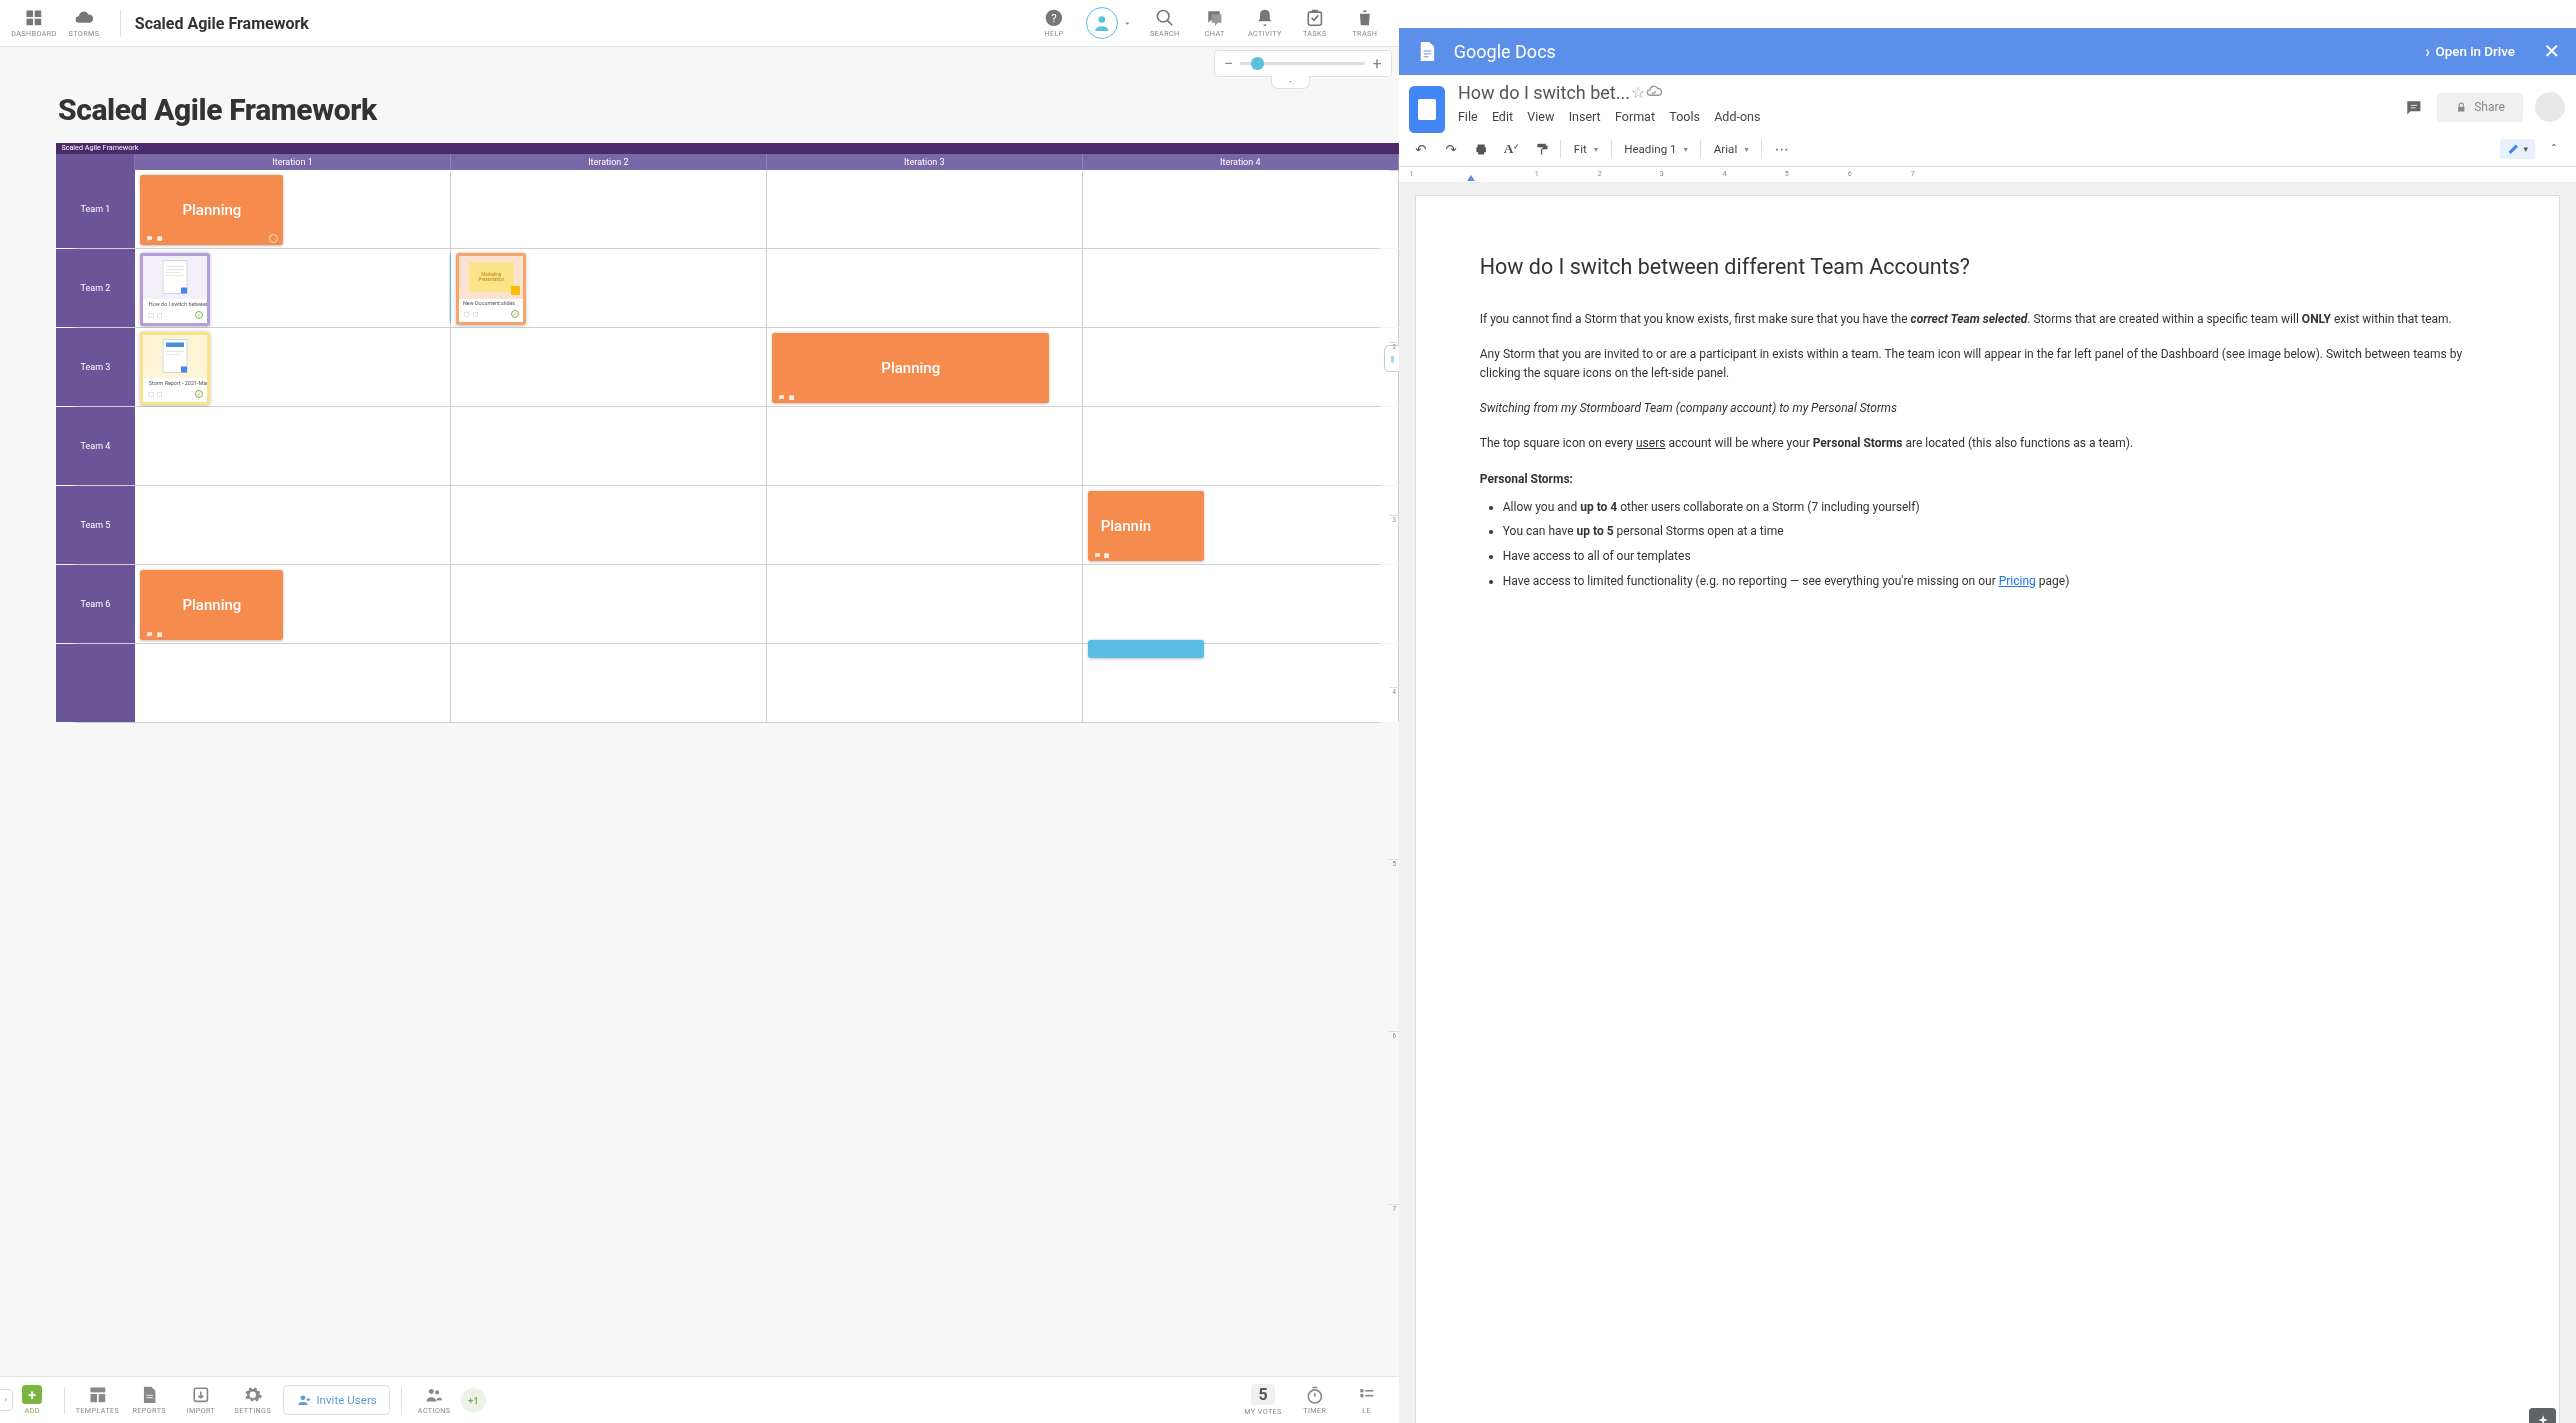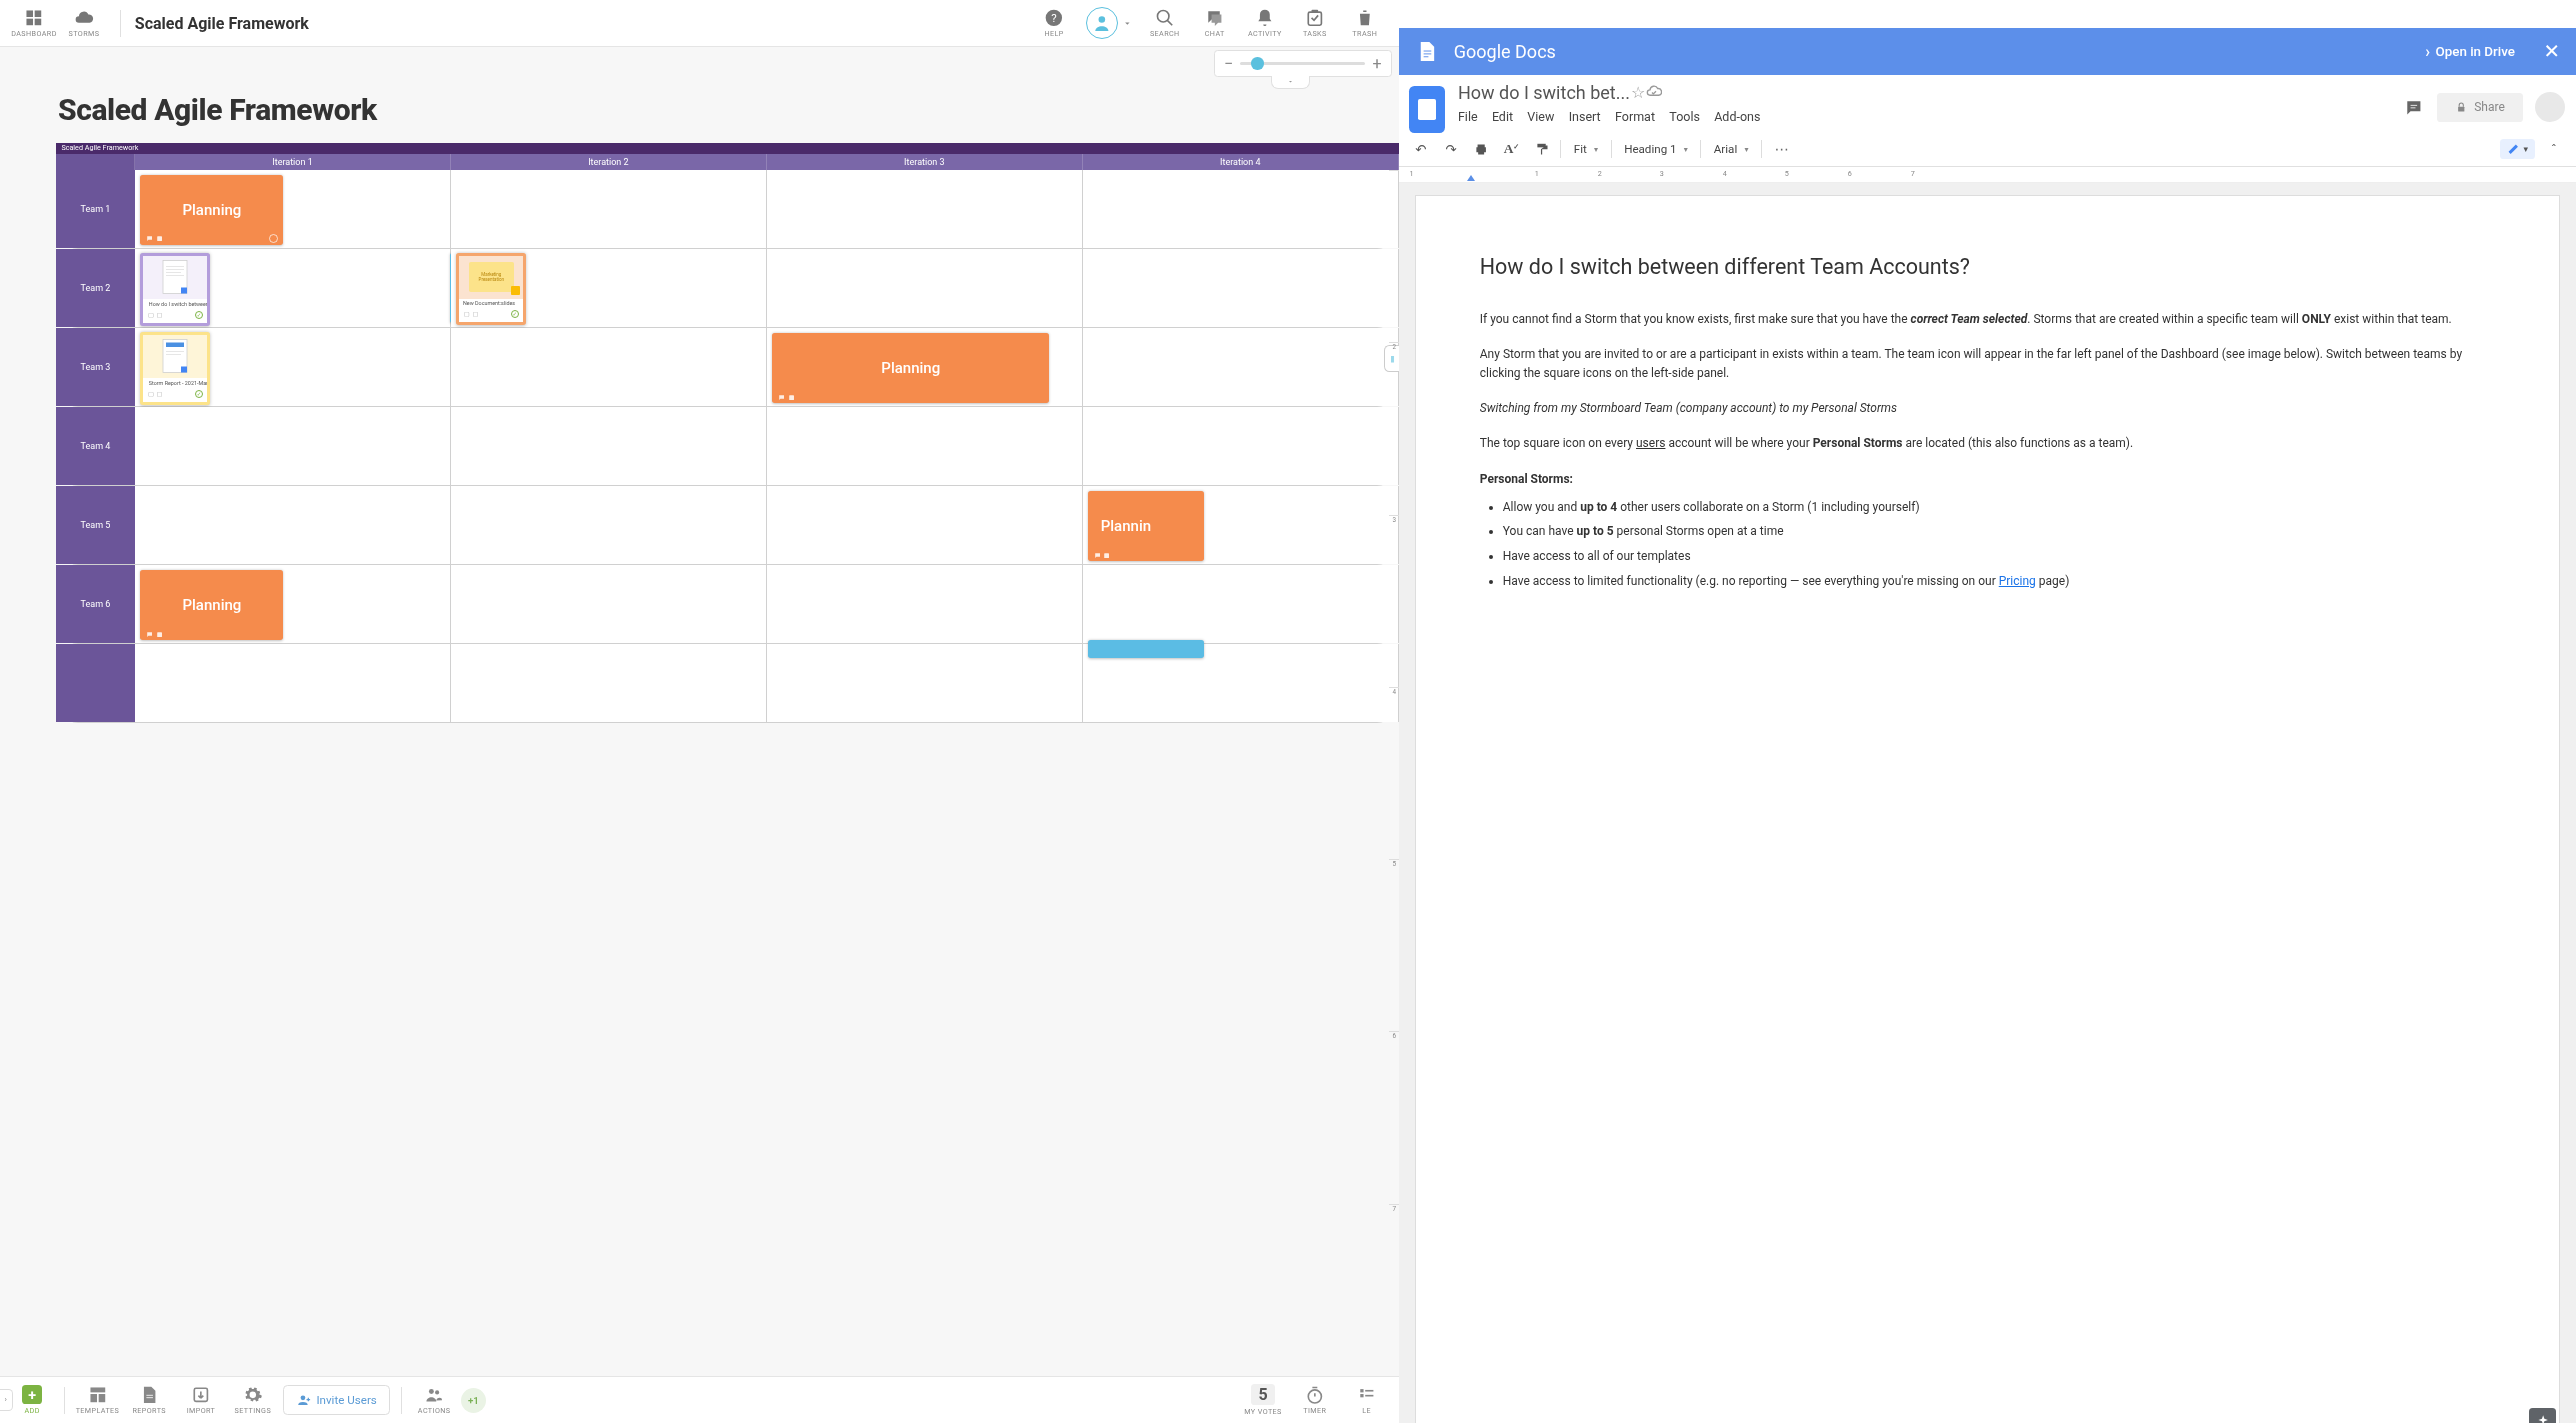--- a/index.html
+++ b/index.html
@@ -626,21 +626,21 @@
       <p>
         <span>If you cannot find a Storm that you know exists, first make sure that you have the </span><b><i><span>correct Team selected</span></i></b><span>. Storms that are created within a specific team will </span><b><span>ONLY</span></b><span> exist within that team.</span>
       </p>
       <p>Any Storm that you are invited to or are a participant in exists within a team. The team icon will appear in the far left panel of the Dashboard (see image below). Switch between teams by clicking the square icons on the left-side panel.</p>
       <p><i><span>Switching from my Stormboard Team (company account) to my Personal Storms</span></i></p>
       <p>
         <span>The top square icon on every </span><u><span>users</span></u><span> account will be where your </span><b><span>Personal Storms</span></b><span> are located (this also functions as a team).</span>
       </p>
       <p class="sub-h">Personal Storms:</p>
       <ul>
-        <li><span>Allow you and </span><b><span>up to 4</span></b><span> other users collaborate on a Storm (1 including yourself)</span></li>
+        <li><span>Allow you and </span><b><span>up to 4</span></b><span> other users collaborate on a Storm (7 including yourself)</span></li>
         <li><span>You can have </span><b><span>up to 5</span></b><span> personal Storms open at a time</span></li>
         <li>Have access to all of our templates</li>
         <li><span>Have access to limited functionality (e.g. no reporting — see everything you're missing on our </span><u class="link"><span>Pricing</span></u><span> page)</span></li>
       </ul>
     </div>
     <div class="explore-btn">
       <svg viewBox="0 0 24 24">
           <path d="M12 2l2 6 6 2-6 2-2 6-2-6-6-2 6-2z"></path>
         </svg>
     </div>

